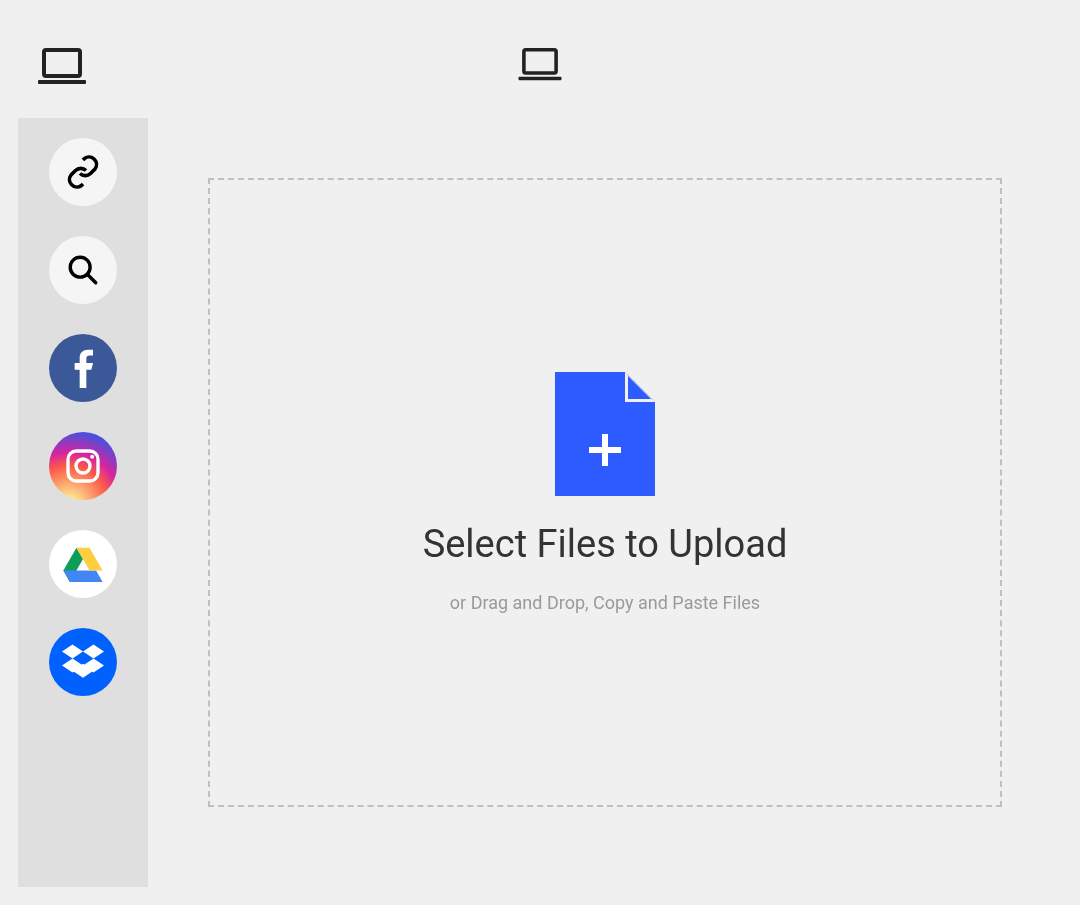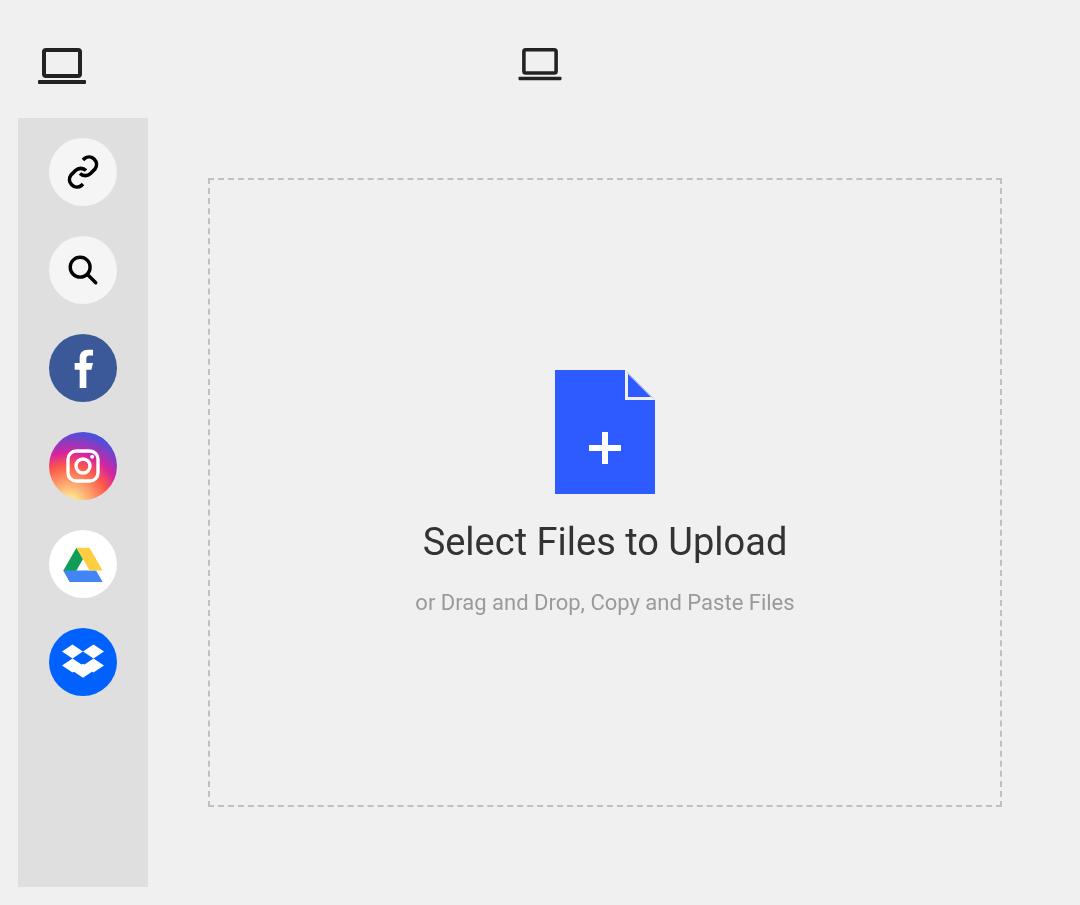--- a/index.html
+++ b/index.html
@@ -88,21 +88,21 @@
       width: 100px;
       height: 124px;
       position: relative;
     }
     .dropzone-title {
       font-size: 38px;
       color: #333333;
       font-weight: 400;
     }
     .dropzone-subtitle {
-      font-size: 22px;
+      font-size: 18px;
       color: #9a9a9a;
       font-weight: 400;
     }
     svg { display: block; }
   </style>
 </head>
 <body>
 
 <div class="container">
 

